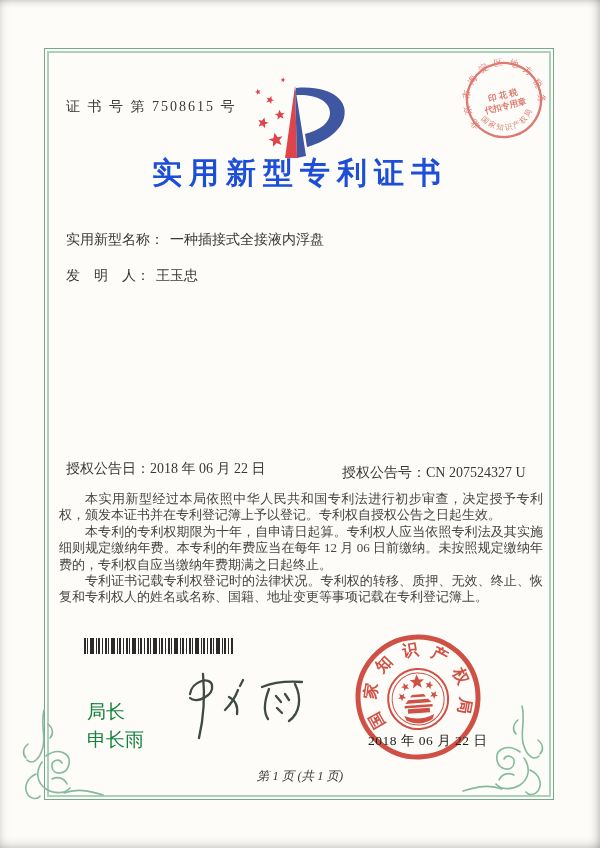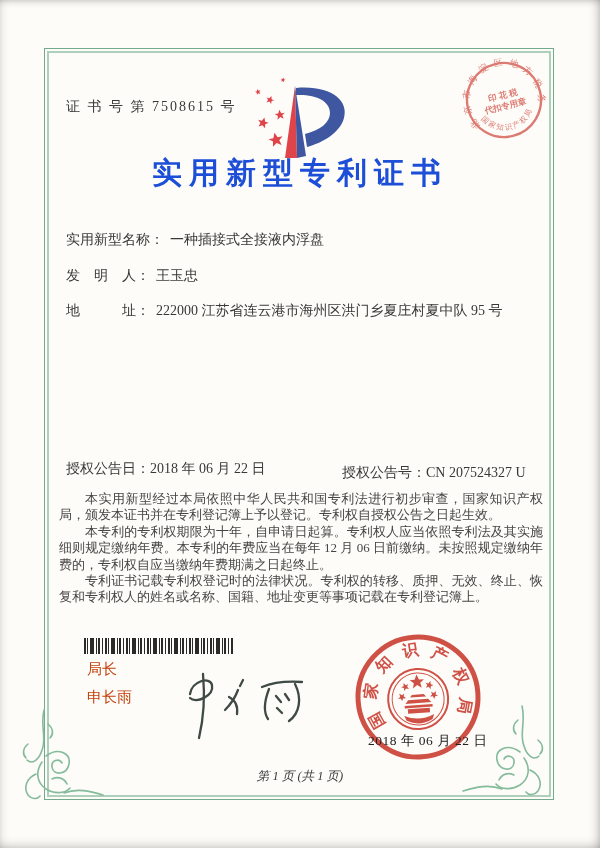--- a/index.html
+++ b/index.html
@@ -39,21 +39,21 @@
   .paras { position:absolute; left:59px; top:491px; width:484px; font-size:13px; line-height:16.4px; color:#454545; text-align:justify; }
   .paras p { margin:0; text-indent:2em; }
 
   .barcode {
     position:absolute; left:84px; top:638px; width:150px; height:16px;
     background:
       repeating-linear-gradient(90deg,#2a2a2a 0 1px,transparent 1px 3px),
       repeating-linear-gradient(90deg,#2a2a2a 0 2px,transparent 2px 7px);
   }
 
-  .signer { position:absolute; left:87px; top:655px; font-size:15px; color:#c2410c; line-height:28px; }
+  .signer { position:absolute; left:87px; top:698px; font-size:19px; color:#15803d; line-height:28px; }
   .signer div { white-space:nowrap; }
 
   .signature-svg { position:absolute; left:176px; top:666px; }
 
   .office-seal { position:absolute; left:352px; top:631px; opacity:.88; }
   .seal-date { position:absolute; left:368px; top:732px; font-size:13.5px; letter-spacing:.5px; color:#222; z-index:4; }
 
   .tax-seal { position:absolute; left:462px; top:58px; opacity:.78; transform:rotate(-14deg); }
 
   .footer { position:absolute; left:0; right:0; top:768px; text-align:center; font-size:12.5px; color:#3a3a3a;font-style:italic; }
@@ -129,32 +129,29 @@
 
   <div class="title">实用新型专利证书</div>
 
   <div class="fields">
     <div class="frow">
       <span class="flabel">实用新型名称：</span><span class="fvalue">一种插接式全接液内浮盘</span>
     </div>
     <div class="frow">
       <span class="flabel">发　明　人：</span><span class="fvalue">王玉忠</span>
     </div>
-    <div class="frow">
-      <span class="flabel">地　　　址：</span><span class="fvalue">222000 江苏省连云港市海州区洪门乡夏庄村夏中队 95 号</span>
-    </div>
   </div>
 
   <div class="auth-row">
     <span class="auth-a"><span>授权公告日：</span><span>2018 年 06 月 22 日</span></span>
     <span class="auth-b"><span>授权公告号：</span><span>CN 207524327 U</span></span>
   </div>
 
   <div class="paras">
-    <p>本实用新型经过本局依照中华人民共和国专利法进行初步审查，国家知识产权局，颁发本证书并在专利登记簿上予以登记。专利权自授权公告之日起生效。</p>
+    <p>本实用新型经过本局依照中华人民共和国专利法进行初步审查，决定授予专利权，颁发本证书并在专利登记簿上予以登记。专利权自授权公告之日起生效。</p>
     <p>本专利的专利权期限为十年，自申请日起算。专利权人应当依照专利法及其实施细则规定缴纳年费。本专利的年费应当在每年 12 月 06 日前缴纳。未按照规定缴纳年费的，专利权自应当缴纳年费期满之日起终止。</p>
     <p>专利证书记载专利权登记时的法律状况。专利权的转移、质押、无效、终止、恢复和专利权人的姓名或名称、国籍、地址变更等事项记载在专利登记簿上。</p>
   </div>
 
   <div class="barcode"></div>
 
   <div class="signer">
     <div>局长</div>
     <div>申长雨</div>
   </div>

